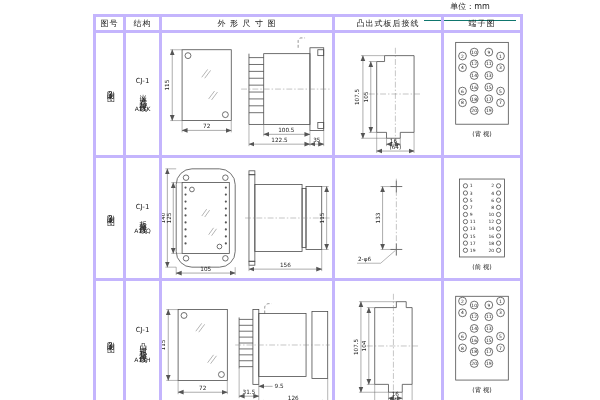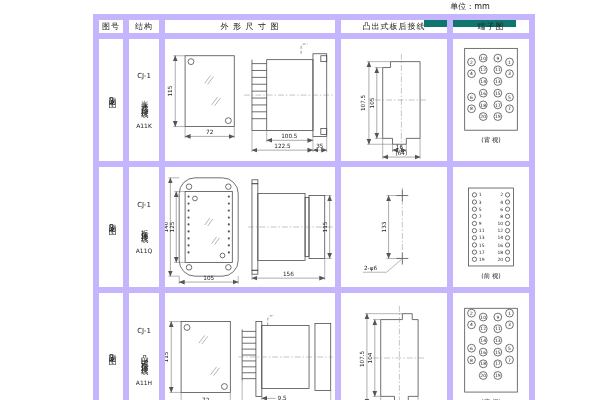--- a/index.html
+++ b/index.html
@@ -1,26 +1,26 @@
 <!DOCTYPE html>
 <html><head>
 <meta charset="utf-8">
 <style>
   html,body{margin:0;padding:0;}
   body{width:600px;height:400px;background:#fff;position:relative;overflow:hidden;
        font-family:"DejaVu Sans","Liberation Sans",sans-serif;color:#222;}
   .unit{position:absolute;top:1px;left:424px;width:92px;text-align:center;
-        font-size:8px;border-bottom:7px solid #0f766e;padding-bottom:8px;}
+        font-size:8px;border-bottom:1px solid #0f766e;padding-bottom:8px;}
   .sheetwrap{position:absolute;left:93px;top:14px;}
   table.sheet{border-collapse:collapse;table-layout:fixed;}
-  table.sheet th,table.sheet td{border:6px solid #c4b5fd;padding:0;vertical-align:middle;}
+  table.sheet th,table.sheet td{border:3px solid #c4b5fd;padding:0;vertical-align:middle;}
   th{height:13px;font-size:8px;font-weight:normal;letter-spacing:1px;}
   td.dg{line-height:0;overflow:hidden;}
   .vtext{writing-mode:vertical-rl;text-orientation:upright;margin:0 auto;font-size:8px;letter-spacing:3px;line-height:1.1;}
-  .structCell{display:flex;flex-direction:column;align-items:center;gap:14px;}
+  .structCell{display:flex;flex-direction:column;align-items:center;gap:3px;}
   .series{font-size:7px;}
   .st{font-size:7.5px;letter-spacing:2px;}
   .model{font-size:6px;margin-top:2px;}
   
   svg.drw{display:block;margin:0 auto;}
   svg.drw rect,svg.drw circle,svg.drw path,svg.drw line{fill:none;stroke:#4a4a4a;stroke-width:0.8;}
   svg.drw .thin{stroke-width:0.5;stroke:#666;}
   svg.drw .dimline{stroke-width:0.5;stroke:#555;}
   svg.drw .cline{stroke:#888;stroke-width:0.5;stroke-dasharray:6 2 1.5 2;}
   svg.drw .dash{stroke-dasharray:3 2;stroke-width:0.6;}

